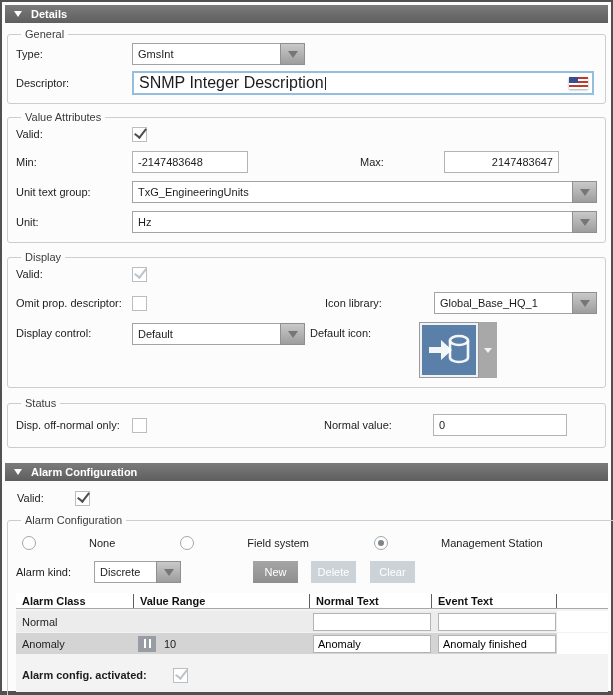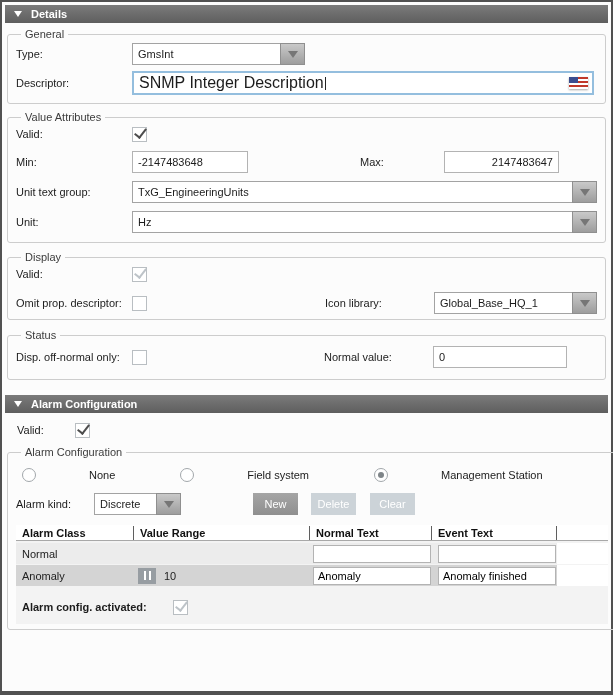--- a/index.html
+++ b/index.html
@@ -221,20 +221,38 @@
     </div>
     <div class="row" style="margin-top:10px;">
       <span class="lbl">Omit prop. descriptor:</span>
       <span class="cb"></span>
       <span class="lbl-r" style="margin-left:178px;">Icon library:</span>
       <div class="combo" style="flex:1;">
         <div class="combo-field" style="flex:1;">Global_Base_HQ_1</div>
         <div class="combo-btn"></div>
       </div>
     </div>
+    <div class="row" style="margin-top:8px; margin-bottom:2px; align-items:flex-start; height:58px;">
+      <span class="lbl" style="margin-top:5px;">Display control:</span>
+      <div class="combo" style="width:173px; margin-top:1px;">
+        <div class="combo-field" style="flex:1;">Default</div>
+        <div class="combo-btn"></div>
+      </div>
+      <span class="lbl-r" style="margin-left:5px; margin-top:5px;">Default icon:</span>
+      <div class="icon-tile-wrap">
+        <div class="icon-tile">
+          <svg width="50" height="44" viewBox="0 0 50 44">
+            <path d="M5 19 h12 v-7 l11 10 -11 10 v-7 H5 z" fill="#ffffff" opacity="0.93"></path>
+            <ellipse cx="35" cy="12.5" rx="9" ry="4.5" fill="none" stroke="#ffffff" stroke-width="2.6" opacity="0.93"></ellipse>
+            <path d="M26 12.5 v17 a9 4.5 0 0 0 18 0 v-17" fill="none" stroke="#ffffff" stroke-width="2.6" opacity="0.93"></path>
+          </svg>
+        </div>
+        <div class="icon-strip"></div>
+      </div>
+    </div>
   </fieldset>
 
   <fieldset style="margin-top:9px;">
     <legend>Status</legend>
     <div class="row" style="margin-top:4px; margin-bottom:6px;">
       <span class="lbl">Disp. off-normal only:</span>
       <span class="cb"></span>
       <span class="lbl-r" style="margin-left:177px;">Normal value:</span>
       <input class="tb" style="width: 134px;" value="0">
     </div>

